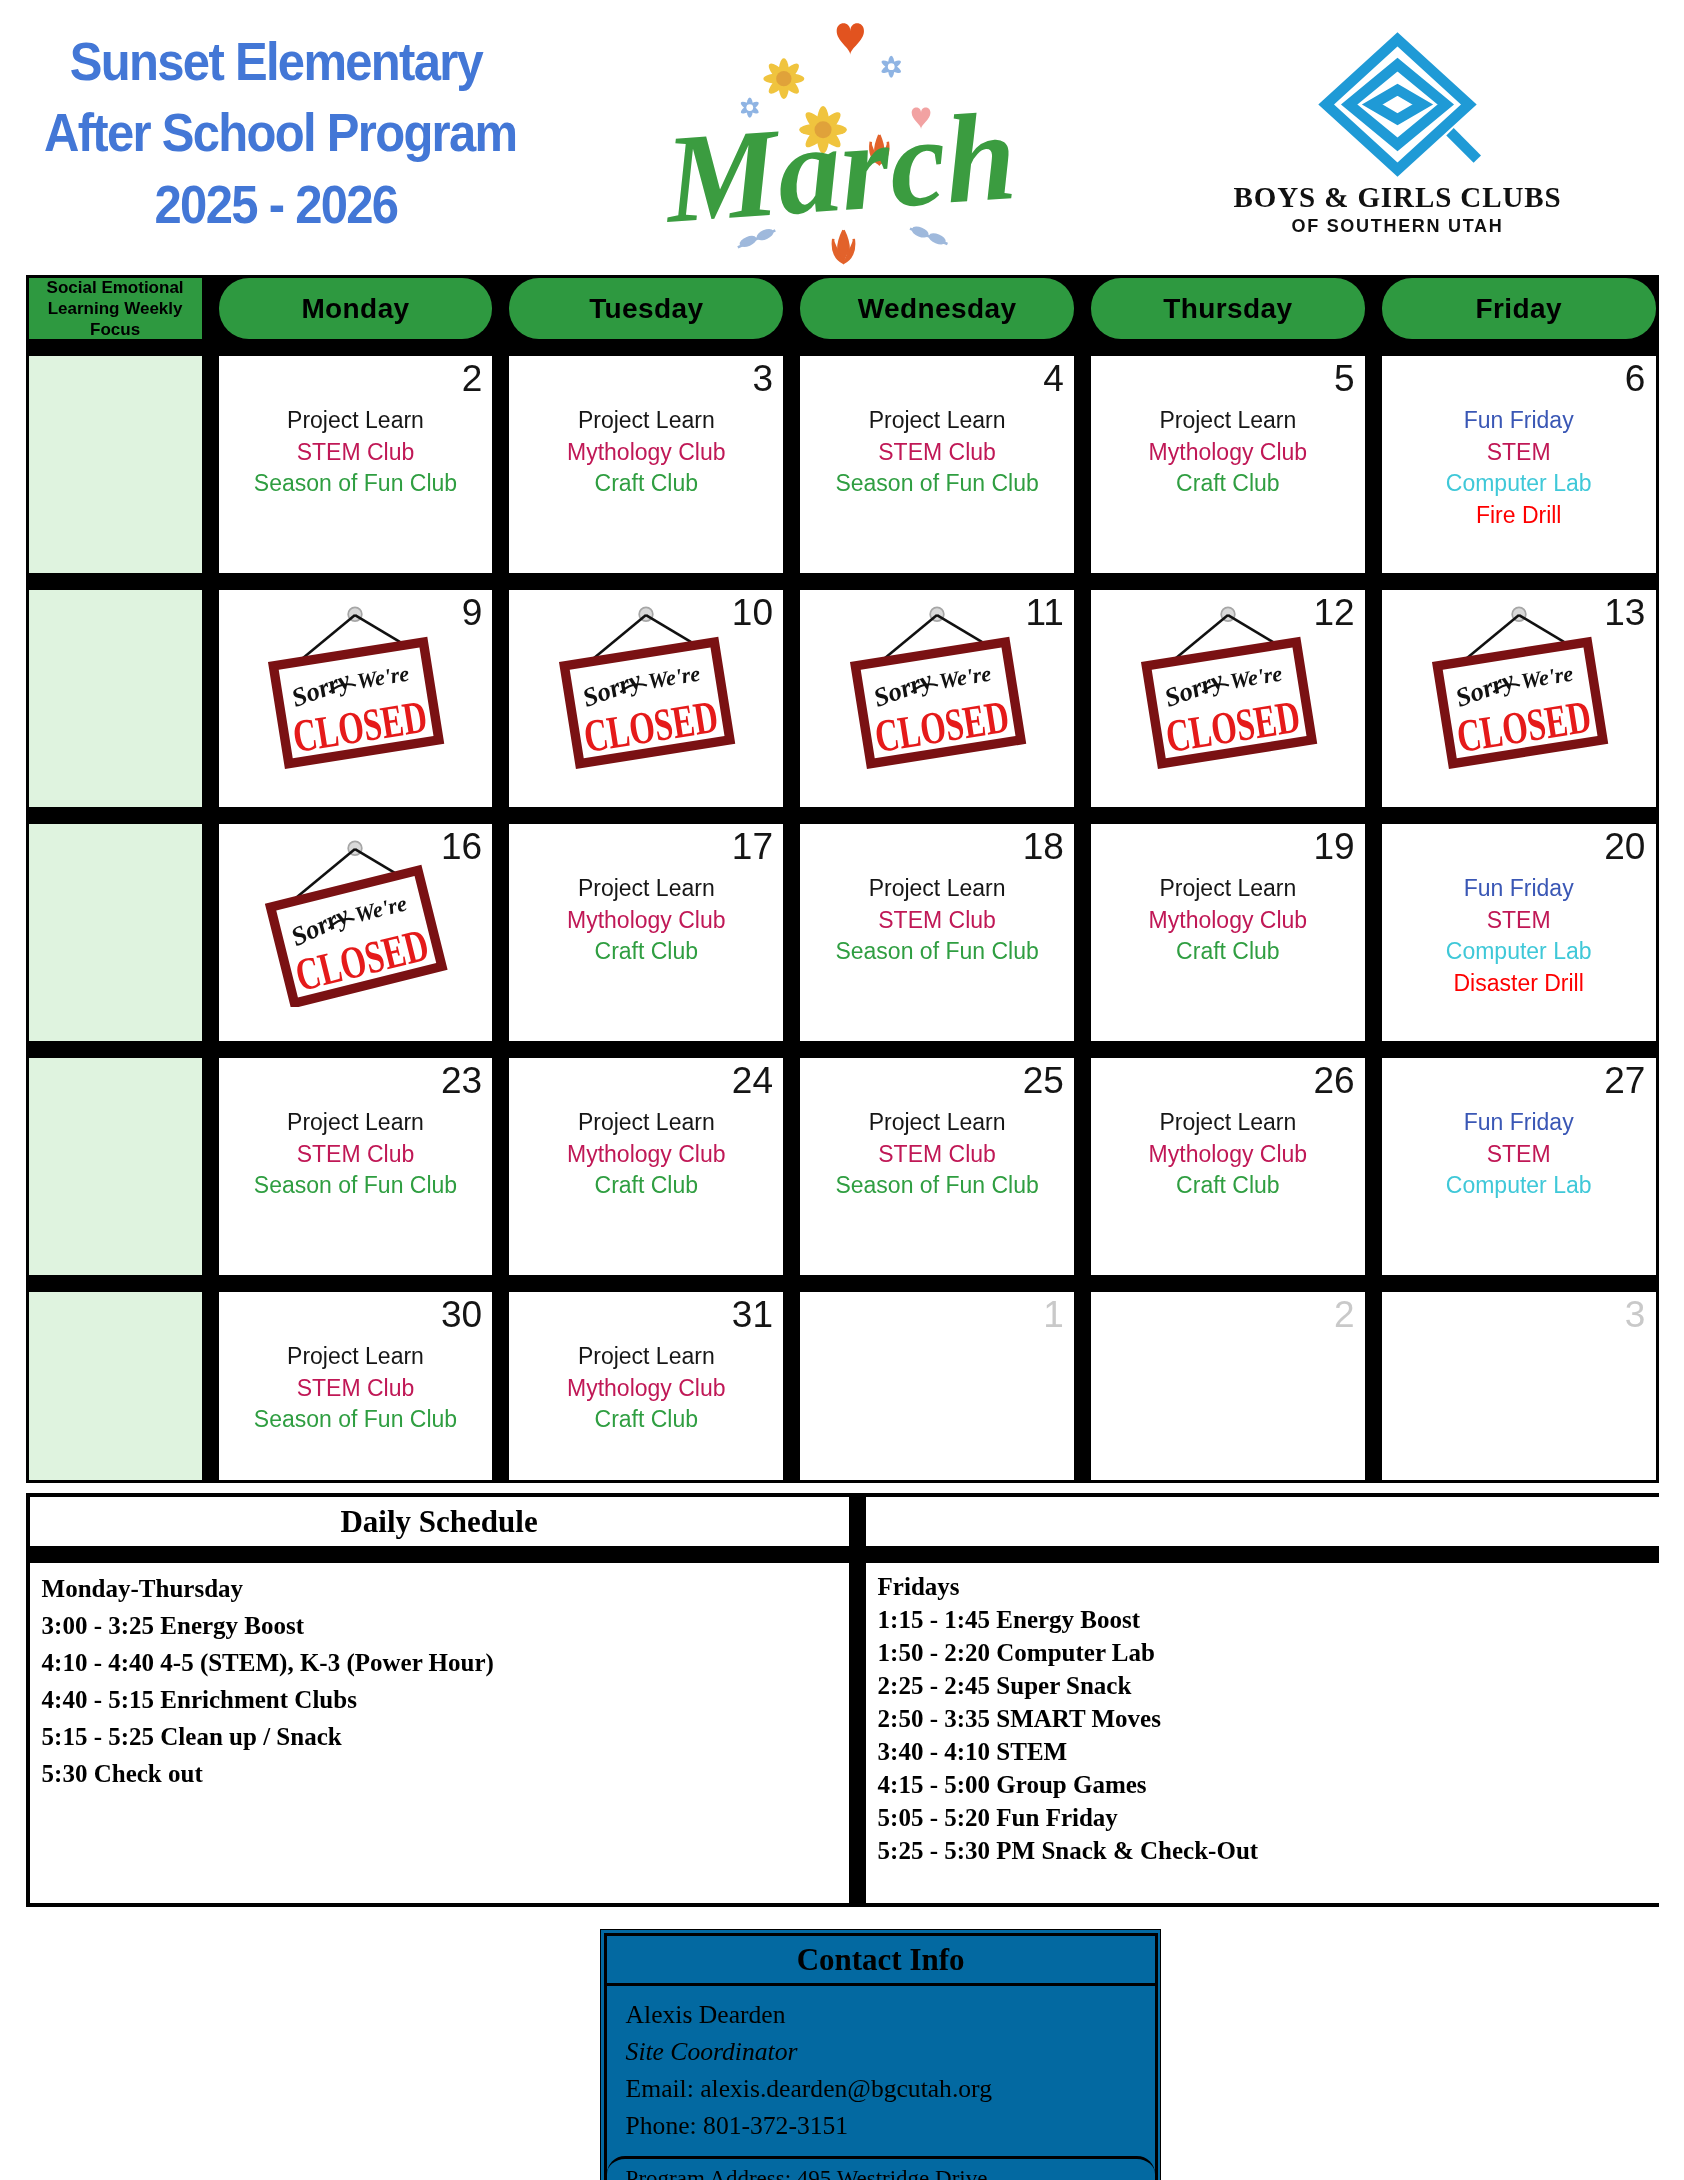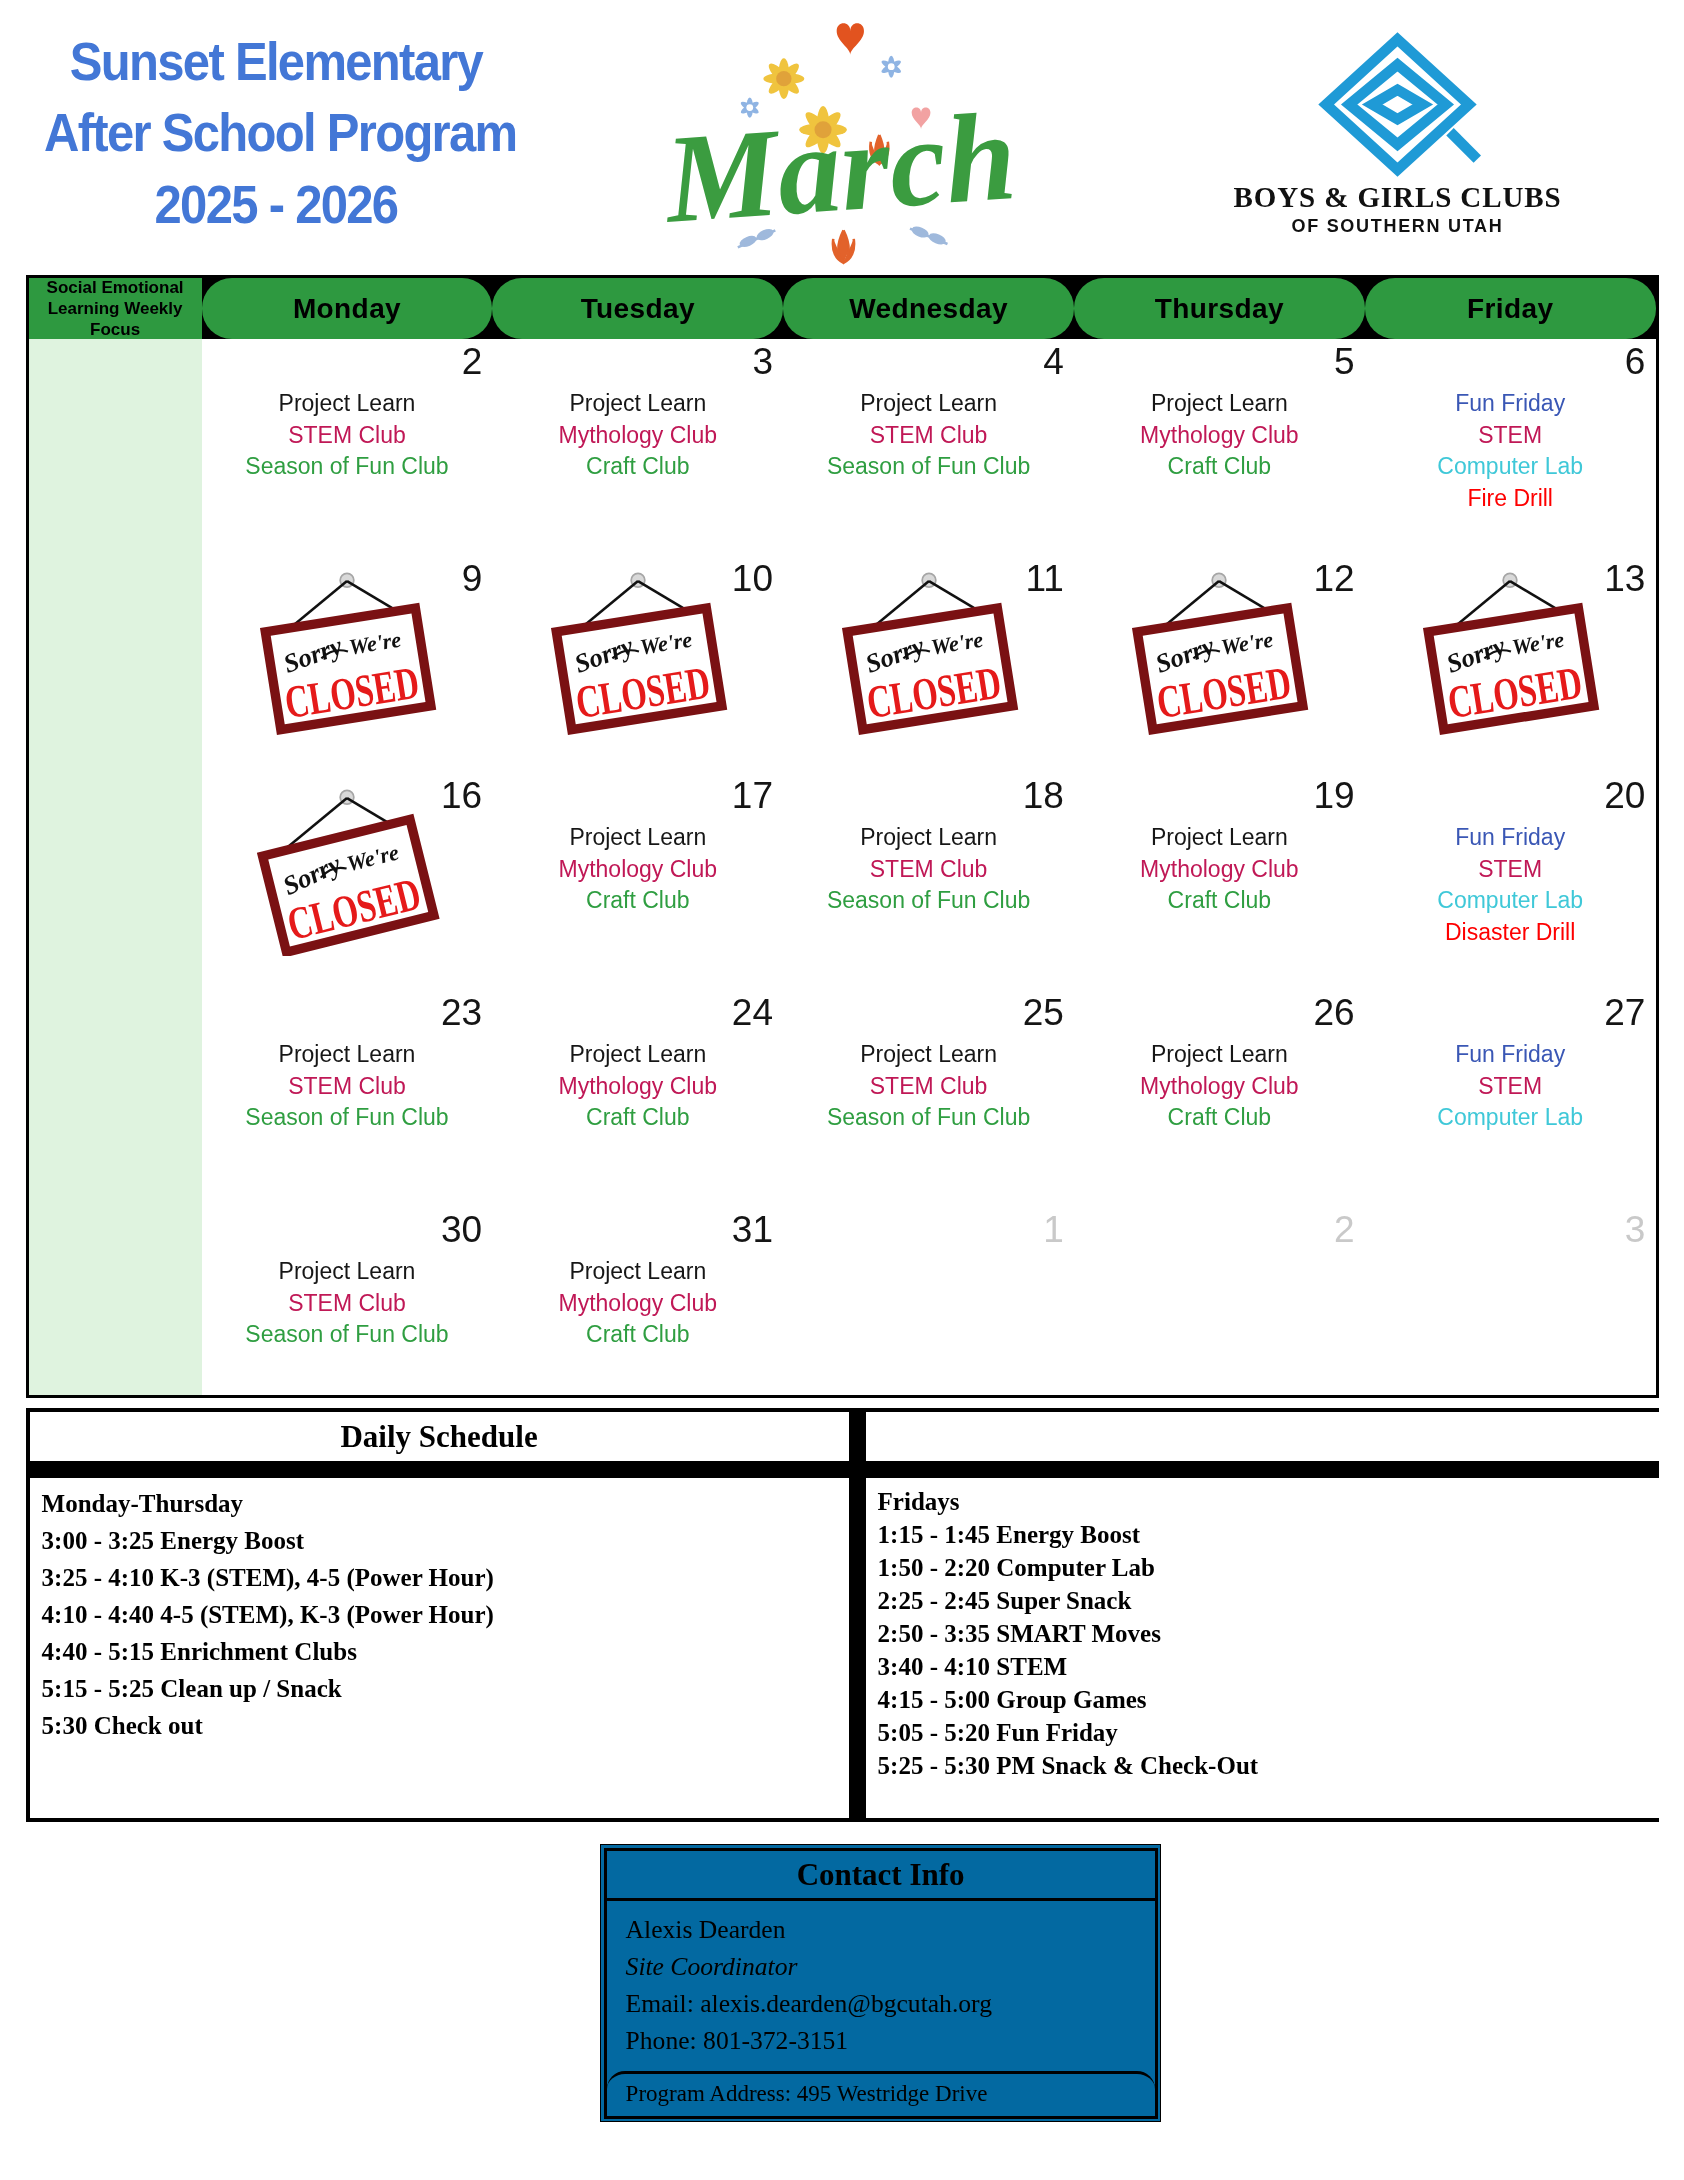--- a/index.html
+++ b/index.html
@@ -12,21 +12,21 @@
     transform:scaleY(1.08);transform-origin:top center;white-space:nowrap;}
   .march-wrap{position:absolute;left:656px;top:12px;width:375px;height:256px;}
   .logo-block{position:absolute;left:1210px;top:31px;width:375px;text-align:center;}
   .bgc-mark{display:block;margin:0 auto;}
   .bgc-name{font-family:"Liberation Serif",serif;font-weight:700;font-size:29px;color:#111;letter-spacing:0.9px;margin-top:3.4px;}
   .bgc-sub{font-weight:700;font-size:18px;color:#111;letter-spacing:1.7px;margin-top:1.7px;}
 
   
   .cal{margin:0 25.6px;width:1627px;border:3.4px solid #000;background:#000;display:grid;
     grid-template-columns:173px repeat(5,1fr);
-    grid-template-rows:61px 217px 217px 217px 217px 188px;gap:0;}
+    grid-template-rows:61px 217px 217px 217px 217px 188px;gap:17px;}
   .cell{background:#fff;position:relative;}
   .head{background:#2e9940;display:flex;align-items:center;justify-content:center;text-align:center;}
   .day-head{font-size:28px;font-weight:700;color:#000;letter-spacing:0.4px;border-radius:30px;}
   .focus-head{font-size:17px;font-weight:700;color:#000;line-height:21px;padding:0 8.5px;}
   .focus-cell{background:#dff3df;}
   .date{position:absolute;top:1.7px;right:10.2px;font-size:37px;color:#151515;}
   .muted .date{color:#c9c9c9;}
   .acts{padding-top:49px;text-align:center;line-height:31.5px;font-size:23px;}
   .c-black{color:#161616;} .c-pink{color:#c01856;} .c-green{color:#2f9e41;}
   .c-blue{color:#3a57b5;} .c-cyan{color:#3fc8d8;} .c-red{color:#fe0000;}
@@ -375,21 +375,20 @@
       <div class="date">3</div>
     </div>
   </div>
 
 <div class="sched">
   <div class="cell sch-title">Daily Schedule</div>
   <div class="cell"></div>
   <div class="cell sch-body col-mt">
       <div class="sch-heading">Monday-Thursday</div>
       <div class="sch-item">3:00 - 3:25 Energy Boost</div>
-      <div class="sch-item">3:25 - 4:10 K-3 (STEM), 4-5 (Power Hour)</div>
       <div class="sch-item">4:10 - 4:40 4-5 (STEM), K-3 (Power Hour)</div>
       <div class="sch-item">4:40 - 5:15 Enrichment Clubs</div>
       <div class="sch-item">5:15 - 5:25 Clean up / Snack</div>
       <div class="sch-item">5:30 Check out</div>
     </div>
   <div class="cell sch-body col-fr">
       <div class="sch-heading">Fridays</div>
       <div class="sch-item">1:15 - 1:45 Energy Boost</div>
       <div class="sch-item">1:50 - 2:20 Computer Lab</div>
       <div class="sch-item">2:25 - 2:45 Super Snack</div>

